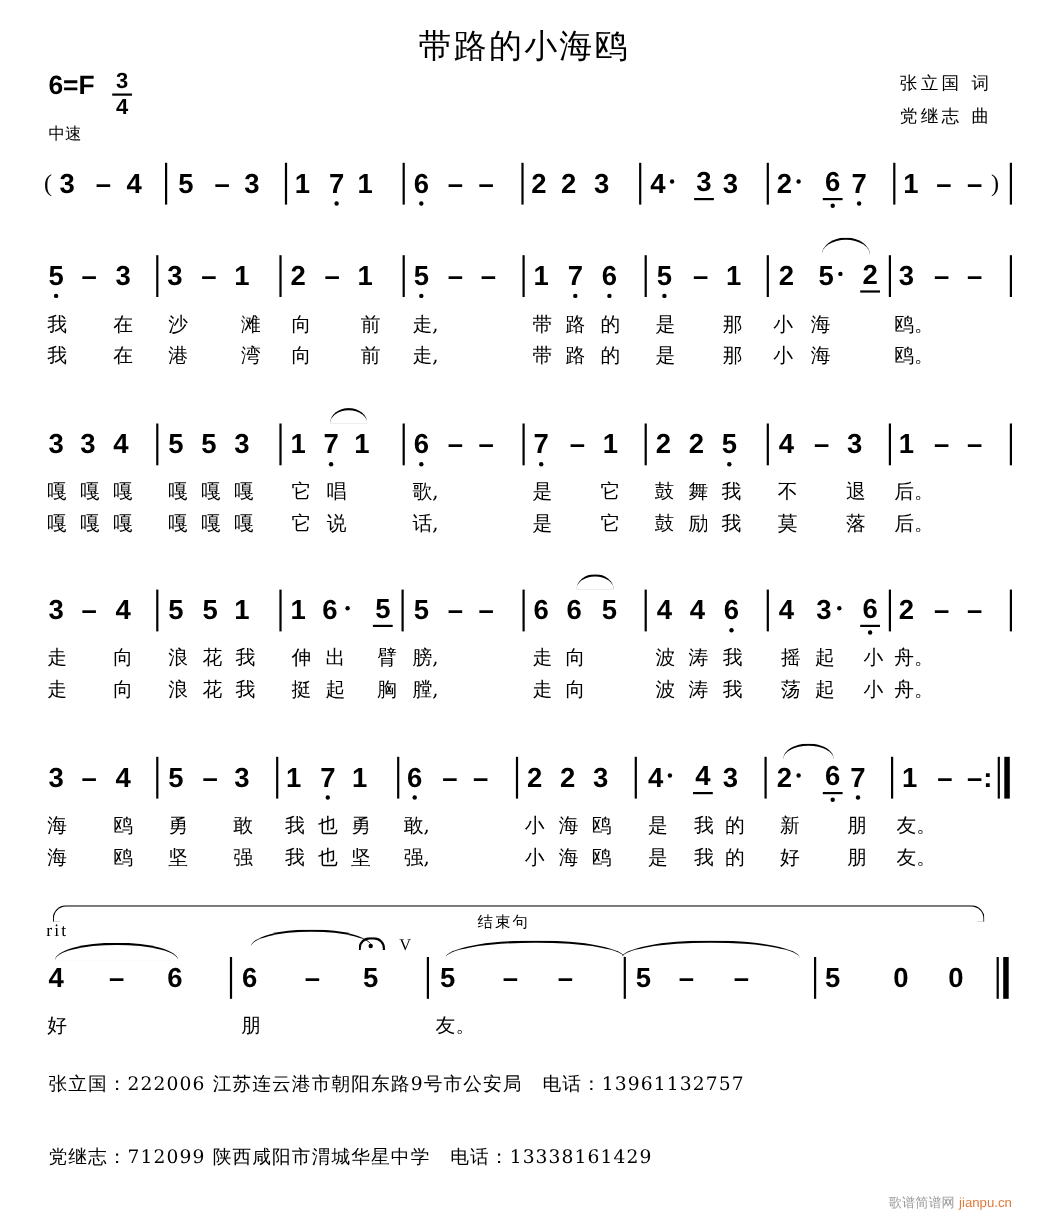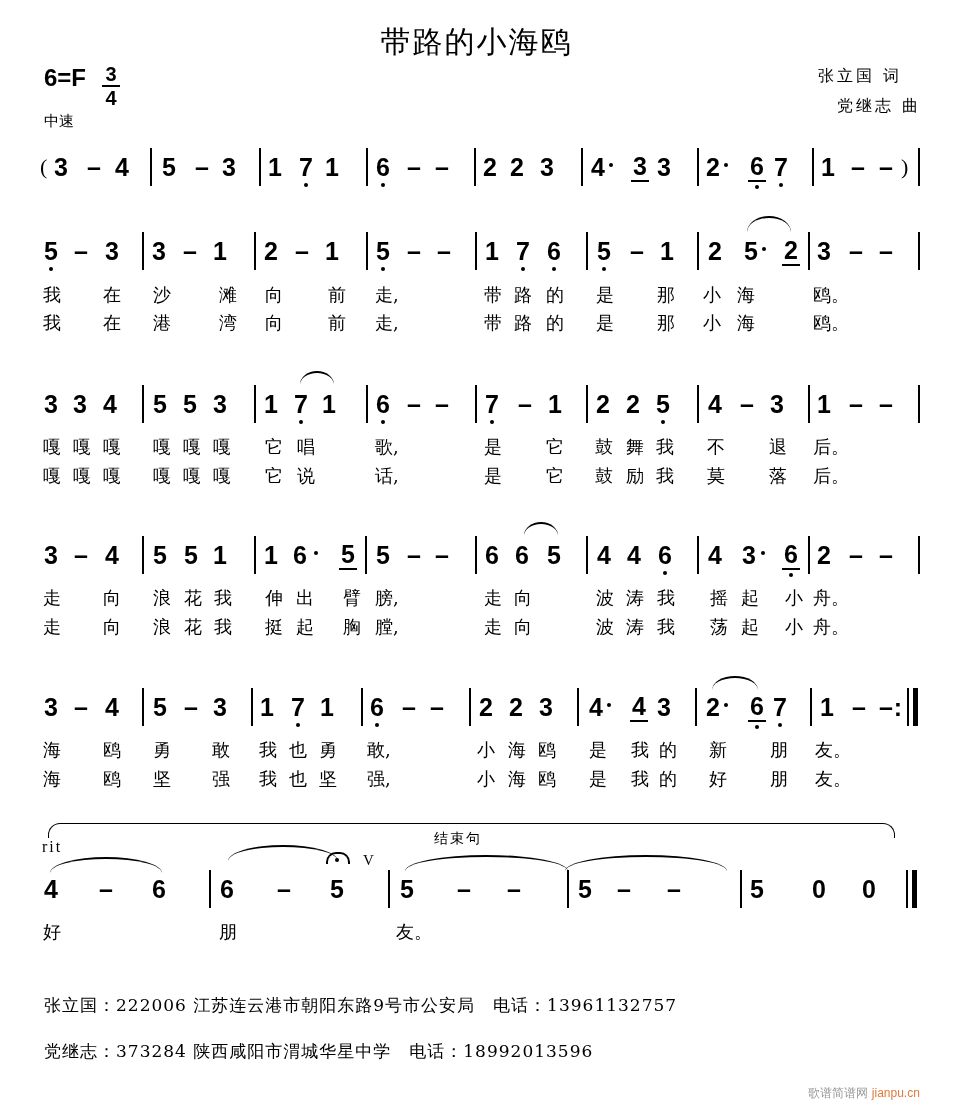--- a/index.html
+++ b/index.html
@@ -45,21 +45,21 @@
 
 <div class="abs title">带路的小海鸥</div>
 <div class="abs key"><span>6=F</span></div>
 <div class="abs ts">
   <div>3</div>
   <div class="line"></div>
   <div>4</div>
 </div>
 <div class="abs tempo">中速</div>
 <div class="abs credit" style="left:818px; top:66px;">张立国 词</div>
-<div class="abs credit" style="left:837px; top:96px;">党继志 曲</div>
+<div class="abs credit" style="left:818px; top:96px;">党继志 曲</div>
 
 <div class="row" style="top:152px;">
   <span class="paren" style="left:40px;">(</span>
   <span class="note" style="left:52px;">3</span>
   <span class="note" style="left:85px;">–</span>
   <span class="note" style="left:113px;">4</span>
   <div class="bar" style="left:150px; top:-4px; height:38px;"></div>
   <span class="note" style="left:160px;">5</span>
   <span class="note" style="left:193px;">–</span>
   <span class="note" style="left:220px;">3</span>
@@ -426,18 +426,18 @@
   <span class="note" style="left:860px;">0</span>
   <div class="bar" style="left:906px; top:-4px; height:38px;"></div>
   <div class="bar" style="left:912px; top:-4px; height:38px; width:5px;"></div>
 </div>
 <div>
   <span class="lyric" style="left:40px; top:920px;">好</span>
   <span class="lyric" style="left:216px; top:920px;">朋</span>
   <span class="lyric" style="left:396px; top:920px; width:40px; text-align:left;">友。</span>
 </div>
 
-<div class="abs info" style="top:994px;text-align:center;">张立国：222006 江苏连云港市朝阳东路9号市公安局　电话：13961132757</div>
-<div class="abs info" style="top:1040px;">党继志：373284 陕西咸阳市渭城华星中学　电话：18992013596</div>
+<div class="abs info" style="top:974px;text-align:center;">张立国：222006 江苏连云港市朝阳东路9号市公安局　电话：13961132757</div>
+<div class="abs info" style="top:1040px;">党继志：712099 陕西咸阳市渭城华星中学　电话：13338161429</div>
 <div class="abs watermark">
   <span>歌谱简谱网</span>
   <span class="site">jianpu.cn</span>
 </div>
 
 </body></html>

